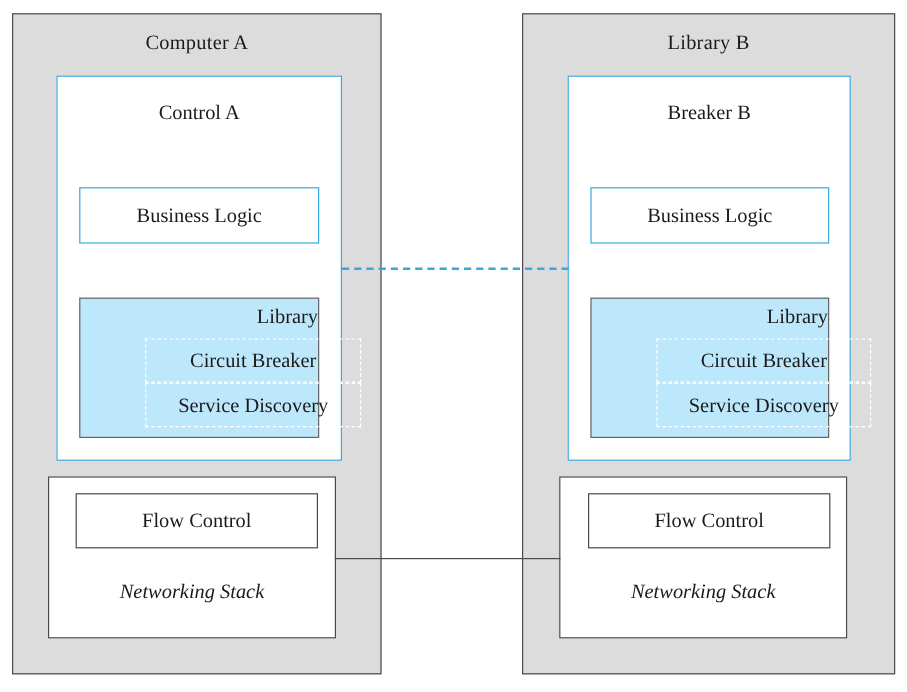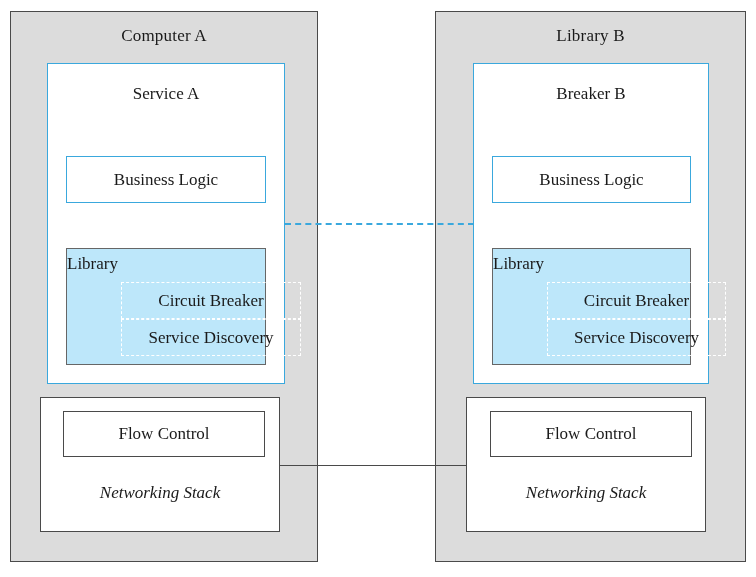--- a/index.html
+++ b/index.html
@@ -72,21 +72,21 @@
     position: absolute;
     background: #bde7fa;
     border: 1.8px solid #666666;
     box-sizing: border-box;
   }
   .library-title {
     position: absolute;
     left: 0;
     right: 0;
     top: 5px;
-    text-align: left;
+    text-align: right;
     font-size: 17px;
     color: #1a1a1a;
   }
   .lib-sub {
     position: absolute;
     border: 1.6px dashed #ffffff;
     box-sizing: border-box;
     display: flex;
     align-items: center;
     justify-content: center;
@@ -143,21 +143,21 @@
 </head>
 <body>
 
 <div id="canvas">
 
   <div class="computer" style="left:10px; top:11px; width:308px; height:551px;">
     <div class="computer-title">Computer A</div>
   </div>
 
   <div class="service" style="left:47px; top:63px; width:238px; height:321px;">
-    <div class="service-title">Service A</div>
+    <div class="service-title">Control A</div>
   </div>
 
   <div class="business-logic" style="left:66px; top:156px; width:200px; height:47px;">
     <span>Business Logic</span>
   </div>
 
   <div class="library" style="left:66px; top:248px; width:200px; height:117px;">
     <div class="library-title">Library</div>
     <div class="lib-sub" style="left:10px; top:33px; width:180px; height:37px;">
       <span>Circuit Breaker</span>

